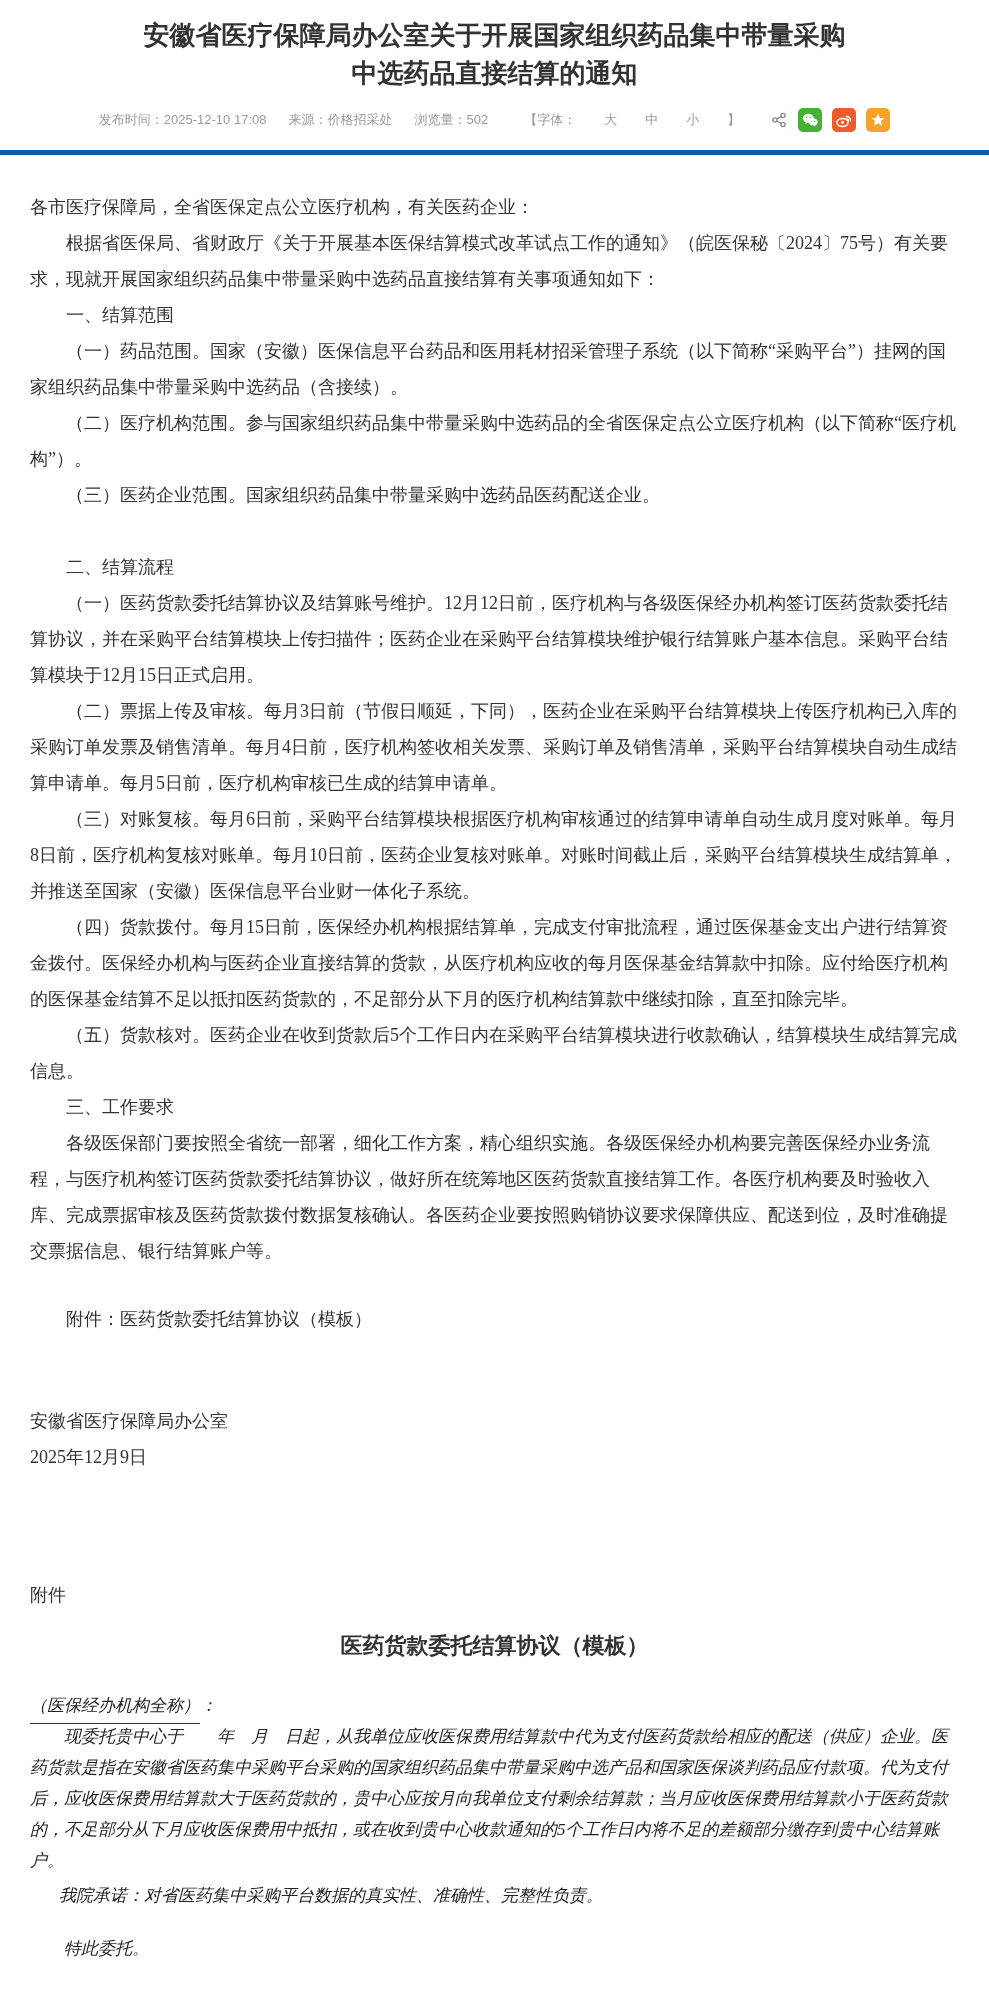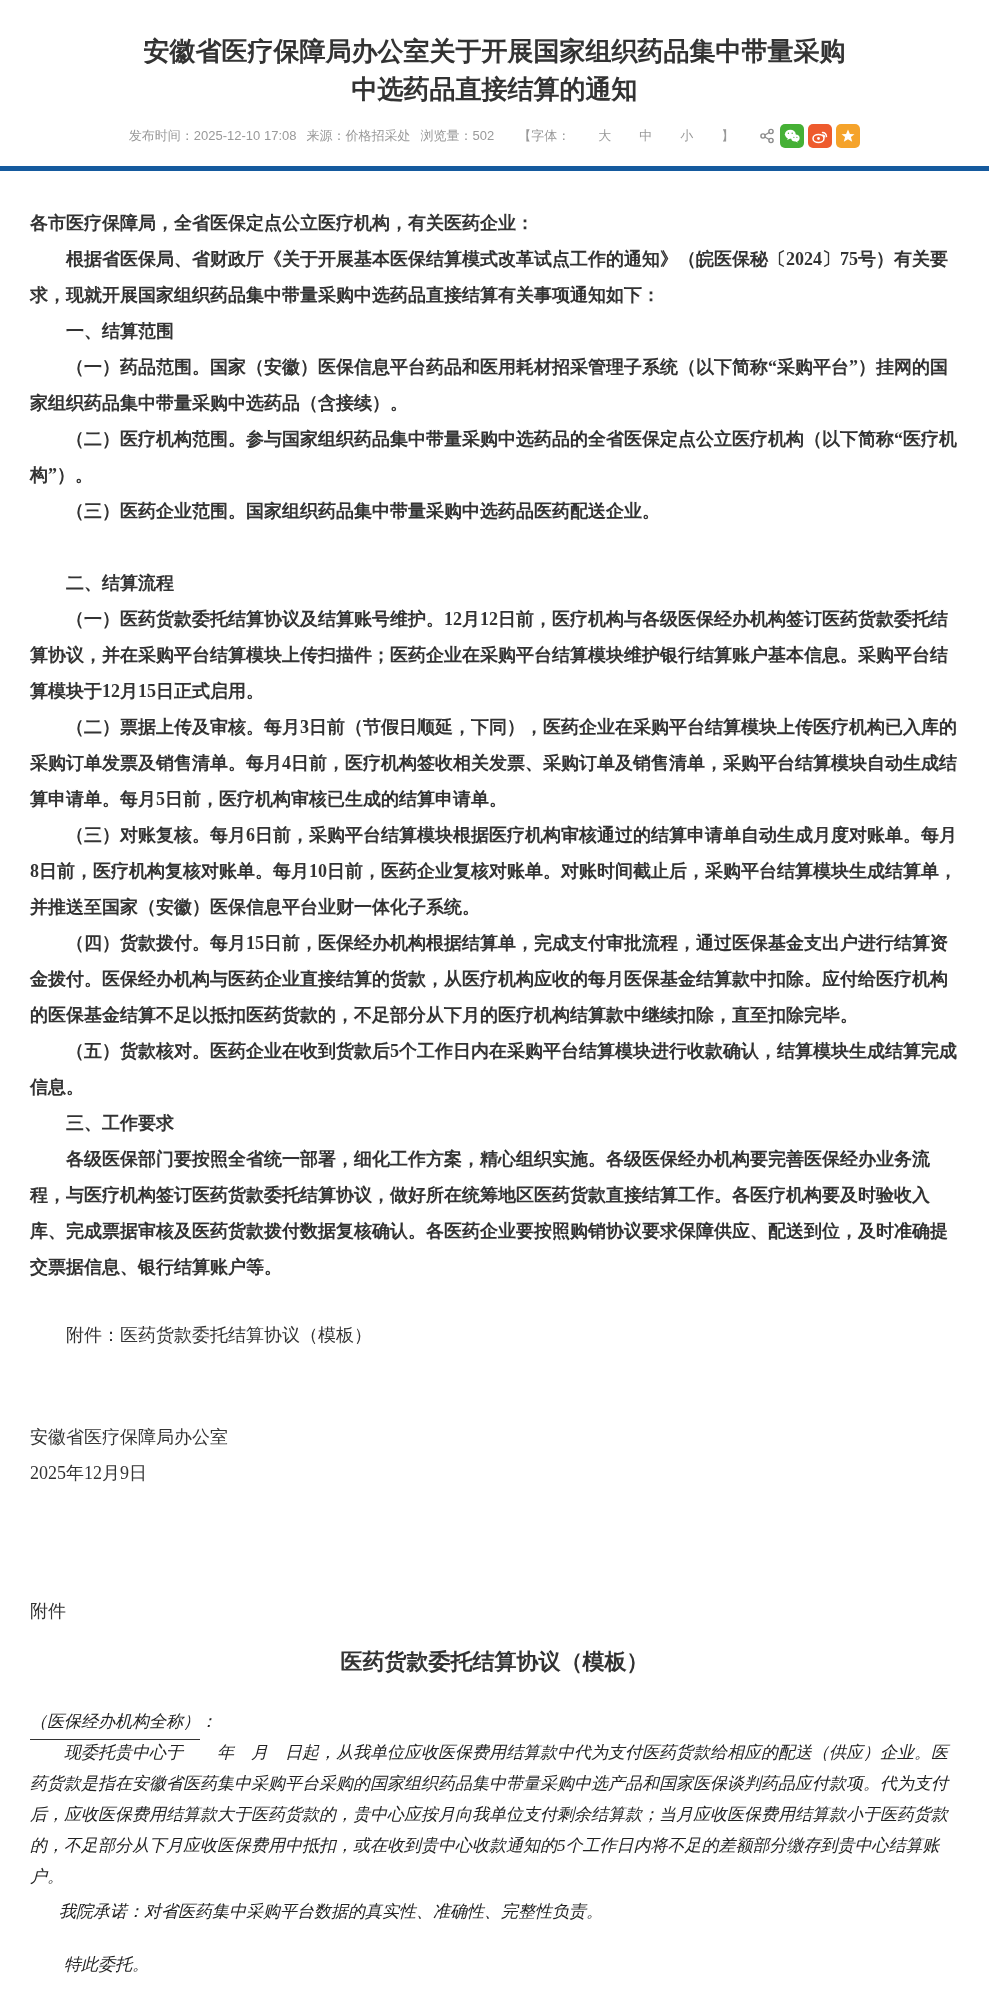--- a/index.html
+++ b/index.html
@@ -3,47 +3,47 @@
 <meta charset="utf-8">
 <style>
   * { margin:0; padding:0; box-sizing:border-box; }
   html,body { background:#ffffff; }
   body {
     width:989px; min-height:1995px; margin:0 auto;
     font-family:"Liberation Serif","DejaVu Serif",serif;
     color:#333333;
   }
   
-  .doc-header { padding-top:32px; }
+  .doc-header { padding-top:16px; }
   .doc-title {
     text-align:center; font-family:"Liberation Sans","DejaVu Sans",sans-serif;
     font-weight:bold; font-size:26px; line-height:38px; color:#333333;
   }
   .meta-row {
     margin-top:16px; text-align:center;
     font-family:"Liberation Sans","DejaVu Sans",sans-serif;
     font-size:13px; color:#999999;
-    display:flex; justify-content:center; align-items:center; 
+    display:flex; justify-content:center; align-items:center; gap:6px;
   }
   .meta-row .seg { white-space:nowrap; }
   .meta-row .spacer { display:inline-block; width:10px; }
   .font-switch span { cursor:pointer; margin:0 14px; }
   .icon-box {
     width:24px; height:24px; border-radius:5px;
     display:inline-flex; align-items:center; justify-content:center;
     margin-left:4px; vertical-align:middle; cursor:pointer;
   }
   .share-glyph { margin-left:10px; cursor:pointer; display:inline-flex; align-items:center; }
   .blue-divider { margin-top:18px; height:5px; width:100%; }
   
   .content { padding:0 30px; font-size:18px; line-height:36px; }
   .content .first { margin-top:34px; }
-  .para { text-indent:2em;font-weight:bold; }
+  .para { text-indent:2em; }
   .para.noindent { text-indent:0; }
-  .para.bold { font-weight:bold; }
+  .para.bold { font-weight:normal; }
   .gap-before { margin-top:36px; }
   .attach-ref { margin-top:32px; text-indent:2em; }
   .sig-block { margin-top:66px; text-align:left; }
   .sig-org { padding-right:66px; }
   .sig-date { padding-right:88px; }
   
   .attachment { margin-top:108px; padding:0 30px; }
   .attach-label { font-size:18px; }
   .attach-title { margin-top:24px; text-align:center; font-size:22px; font-weight:bold; }
   .attach-body {

